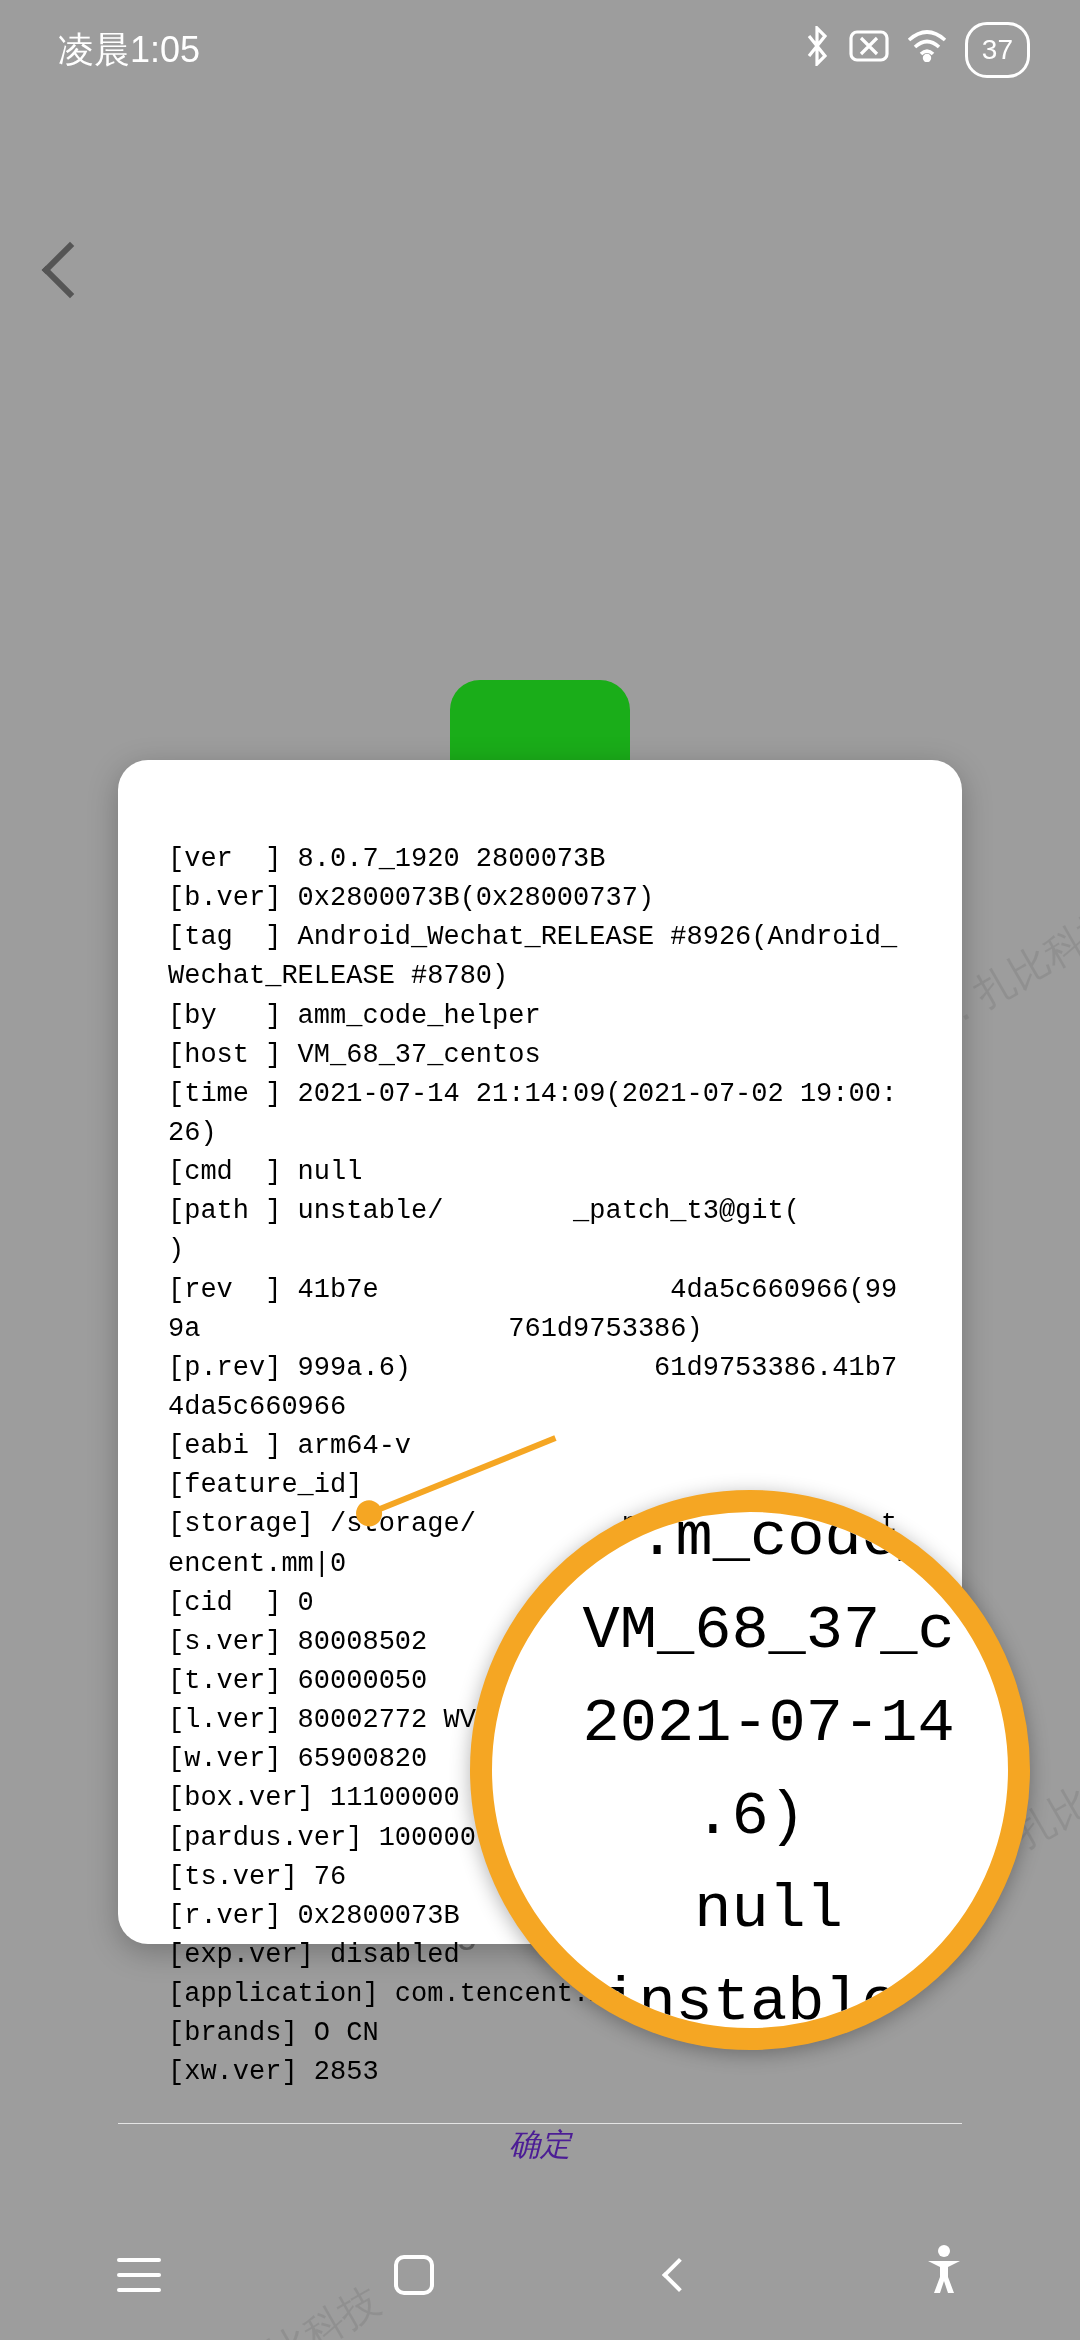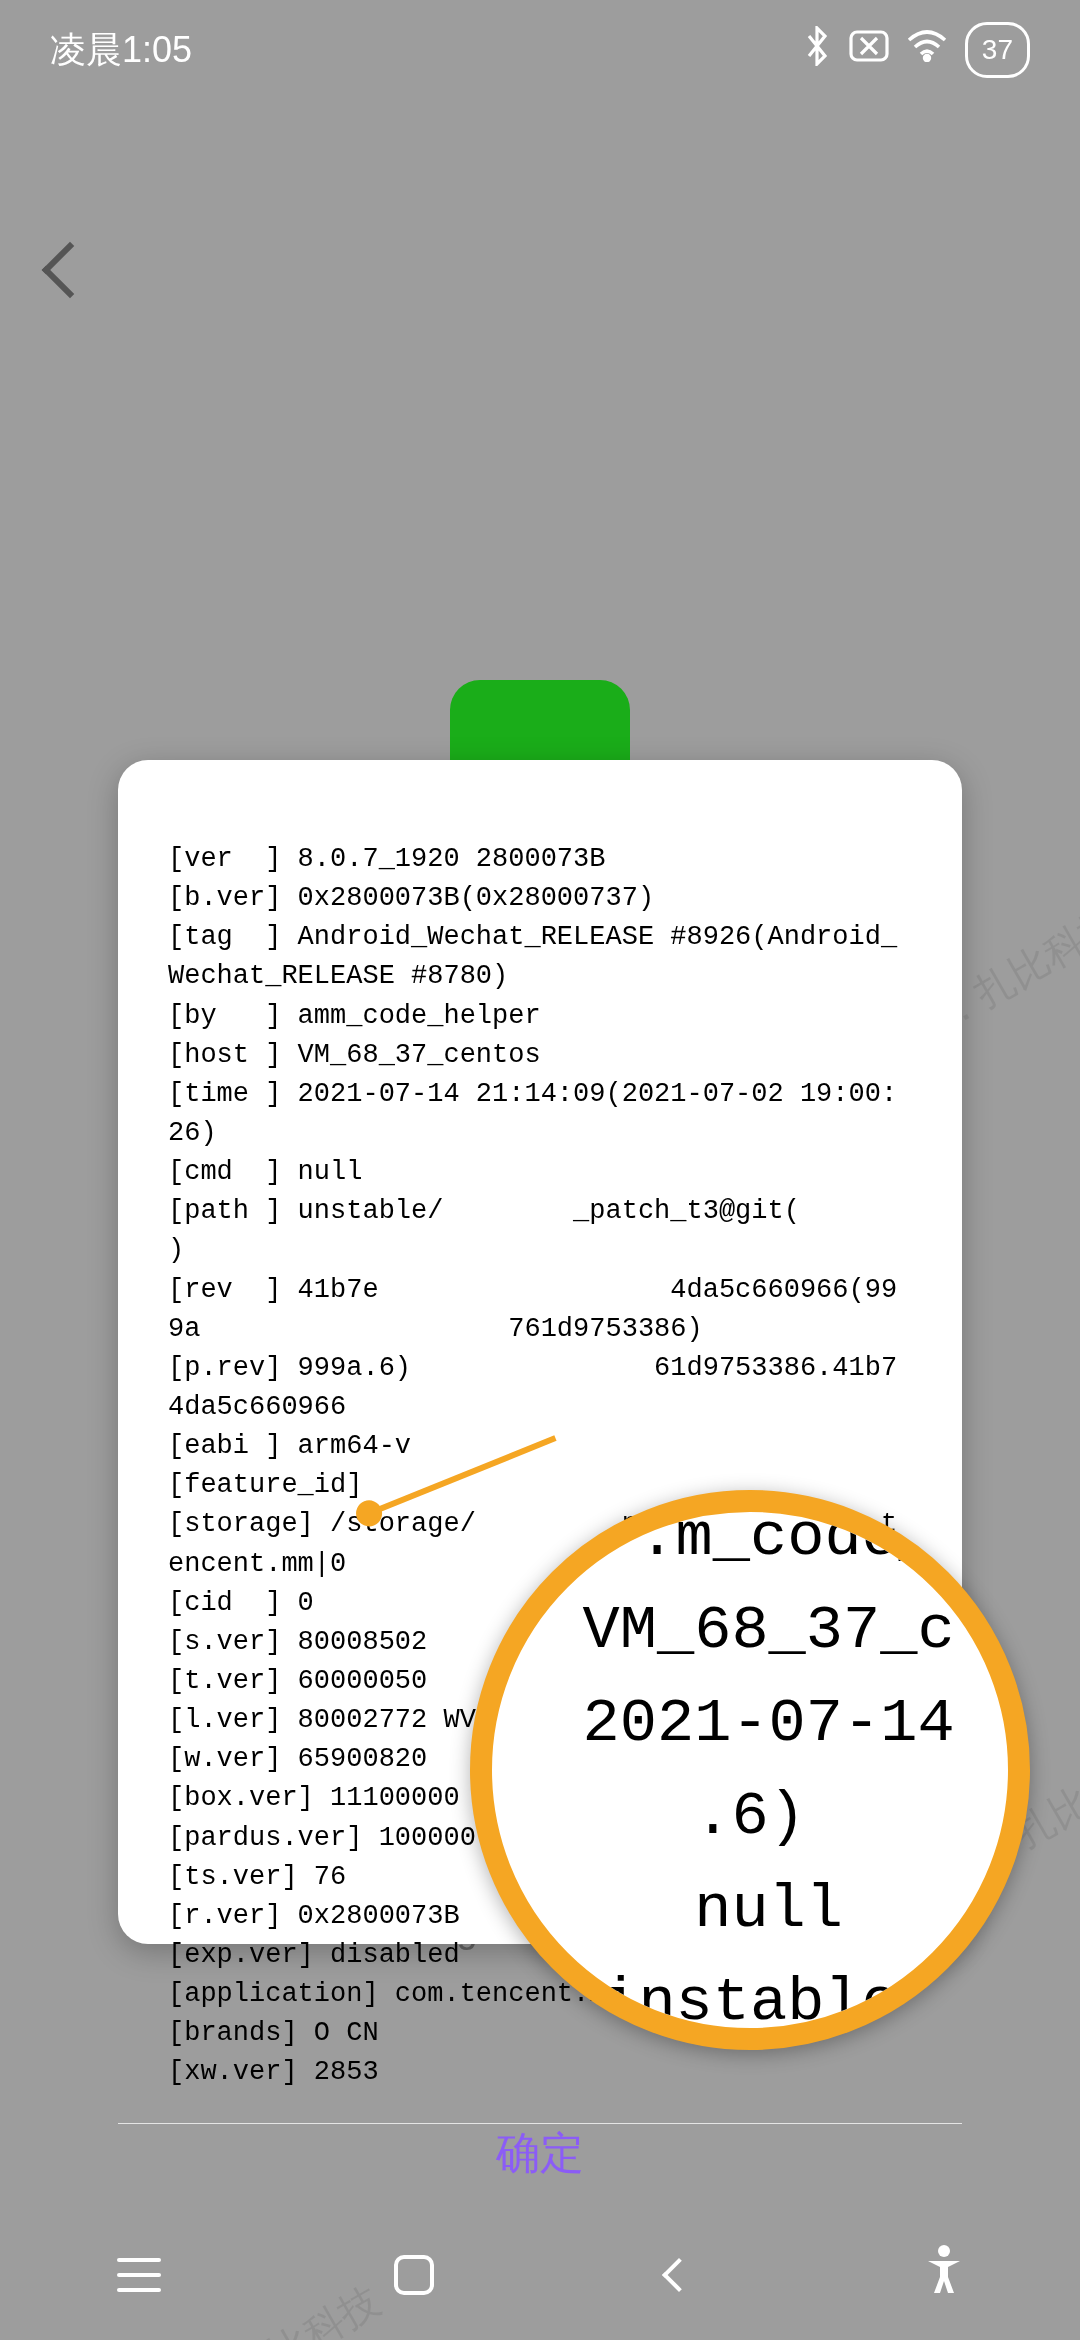--- a/index.html
+++ b/index.html
@@ -8,21 +8,21 @@
     height: 2340px;
     background: #9d9d9d;
     font-family: -apple-system, "Helvetica Neue", sans-serif;
     position: relative;
     overflow: hidden;
   }
 
   
   .status-bar {
     position: absolute;
-    top: 0; left: 0; right: 0;
+    top: 0; left: 8px; right: 0;
     height: 100px;
     display: flex;
     justify-content: space-between;
     align-items: center;
     padding: 0 50px;
     color: #fff;
     font-size: 36px;
     font-weight: 400;
   }
   .status-right { display: flex; align-items: center; gap: 18px; }
@@ -117,24 +117,25 @@
   .modal-footer {
     height: 160px;
     display: flex;
     align-items: center;
     justify-content: center;
     border-top: 1px solid #e5e5e5;
   }
   .modal-footer button {
     background: none;
     border: none;
-    color: #8b5cf6;
-    font-size: 44px;
+    color: #4c1d95;
+    font-size: 31px;
     font-weight: 400;
     cursor: pointer;
+    font-style: italic;
   }
 
   
   .magnifier {
     position: absolute;
     top: 1490px;
     left: 470px;
     width: 560px;
     height: 560px;
     border-radius: 50%;

